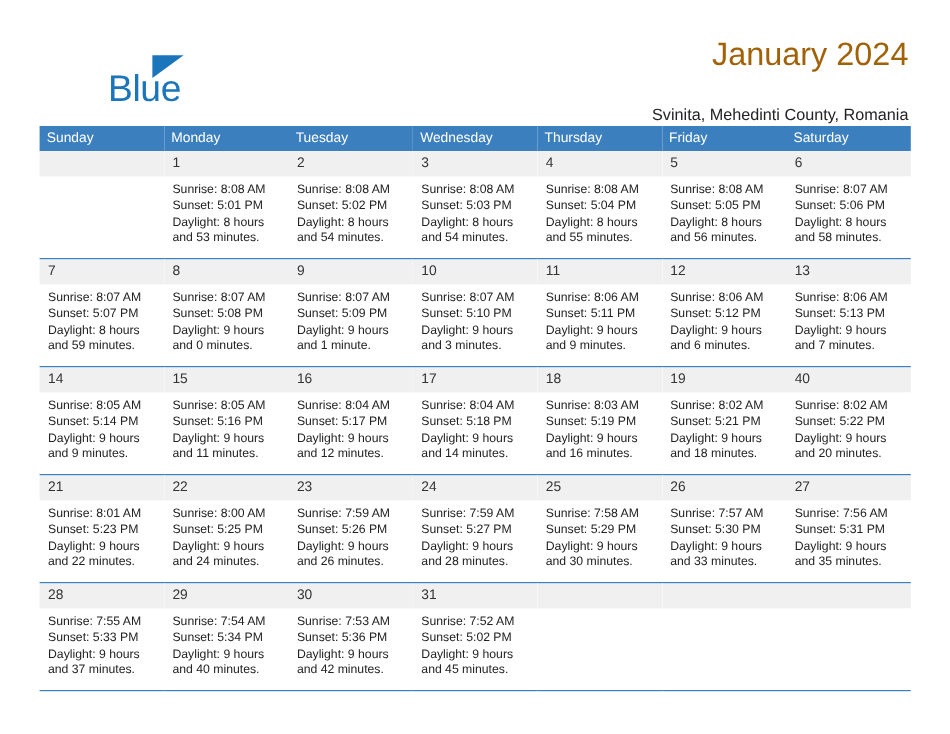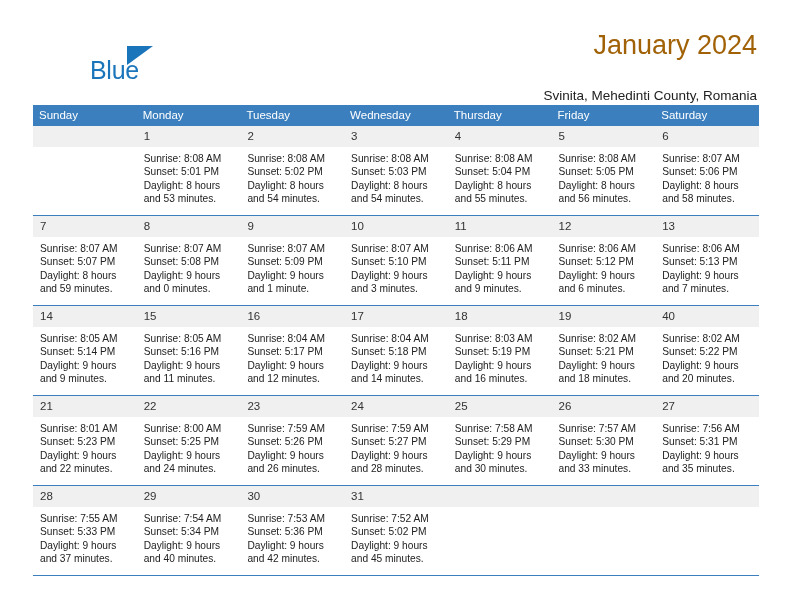--- a/index.html
+++ b/index.html
@@ -42,21 +42,21 @@
     top: 0;
     font-size: 25px;
     letter-spacing: -0.3px;
     color: #231f20;
     font-family: "Liberation Sans", sans-serif;
   }
   .brand-blue {
     position: absolute;
     left: 57px;
     top: 23px;
-    font-size: 25px;
+    font-size: 31px;
     letter-spacing: -0.3px;
     color: #1b75bb;
     font-family: "Liberation Sans", sans-serif;
   }
   .brand-triangle {
     position: absolute;
     left: 94px;
     top: 13px;
     width: 0;
     height: 0;

